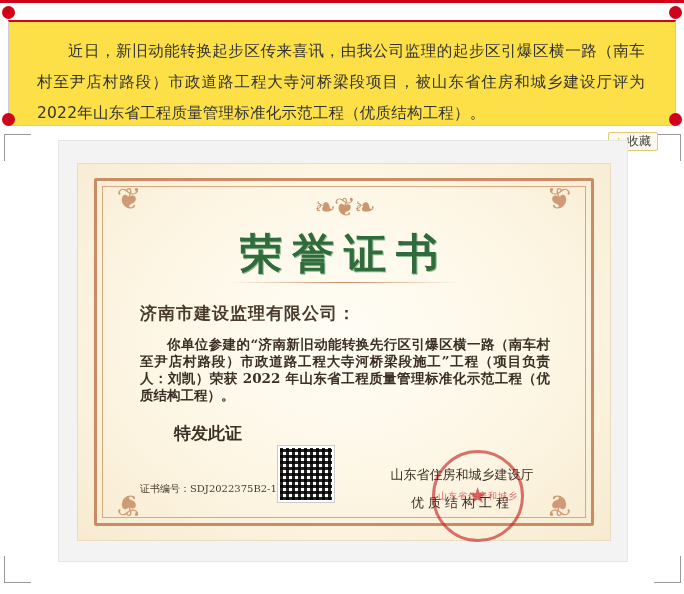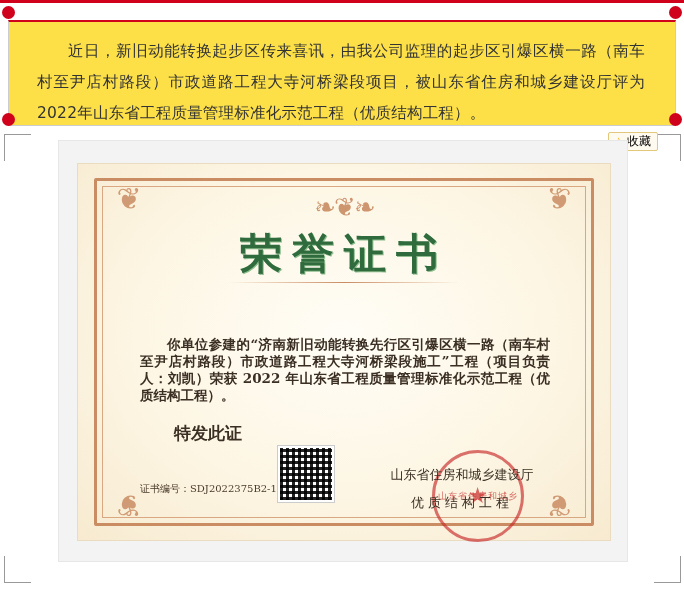--- a/index.html
+++ b/index.html
@@ -93,21 +93,21 @@
     cursor: pointer;
     box-sizing: border-box;
   }
   #favorite-icon {
     color: #f0a500;
     font-size: 12px;
     line-height: 12px;
   }
   #favorite-label {
     font-size: 12px;
-    color: #000000;
+    color: #404040;
     font-family: "DejaVu Sans", "Liberation Sans", sans-serif;
   }
 
   
   #certificate-wrap {
     position: absolute;
     left: 58px;
     top: 140px;
     width: 570px;
     height: 422px;
@@ -326,20 +326,21 @@
     <div class="flourish" id="fl-tl">❦</div>
     <div class="flourish" id="fl-tr">❦</div>
     <div class="flourish" id="fl-bl">❦</div>
     <div class="flourish" id="fl-br">❦</div>
 
     <div id="cert-crest">❧❦❧</div>
 
     <div id="cert-title">荣誉证书</div>
     <div id="cert-title-rule"></div>
 
+    <div id="cert-recipient">济南市建设监理有限公司：</div>
     <div id="cert-body">你单位参建的“济南新旧动能转换先行区引爆区横一路（南车村至尹店村路段）市政道路工程大寺河桥梁段施工”工程（项目负责人：刘凯）荣获 2022 年山东省工程质量管理标准化示范工程（优质结构工程）。</div>
     <div id="cert-closing">特发此证</div>
 
     <div id="cert-qr"></div>
 
     <div id="cert-number">
       <span>证书编号：</span><span>SDJ2022375B2-1</span>
     </div>
 
     <div id="cert-seal">山东省住房和城乡建设厅</div>

